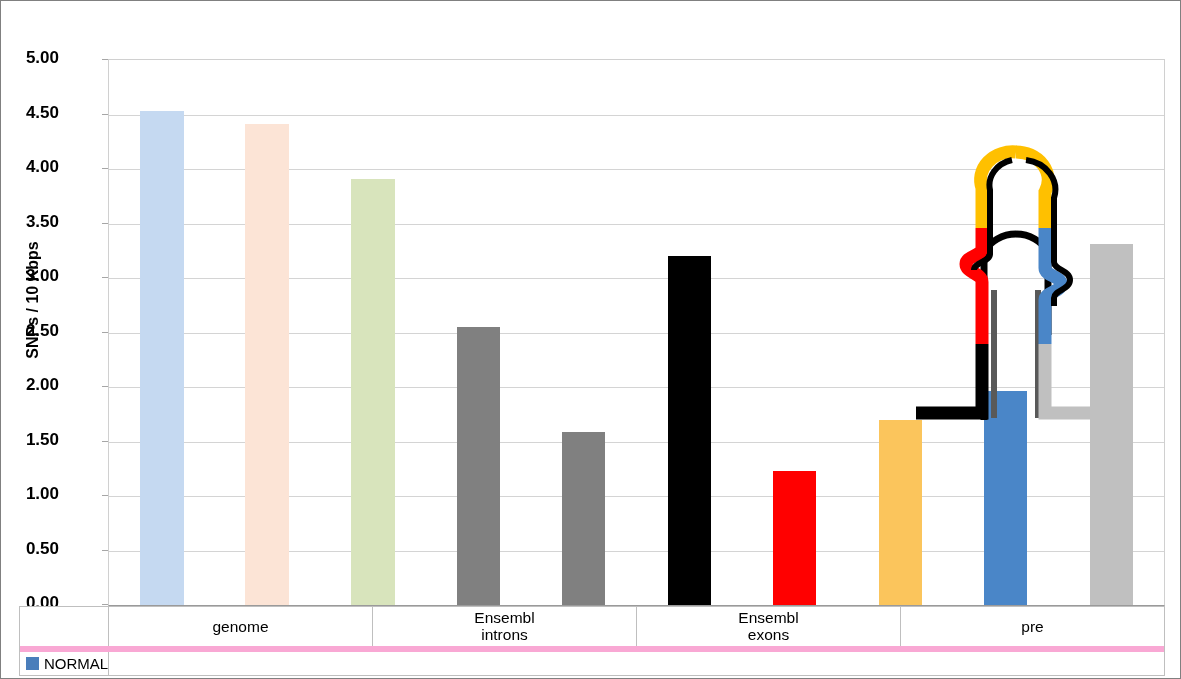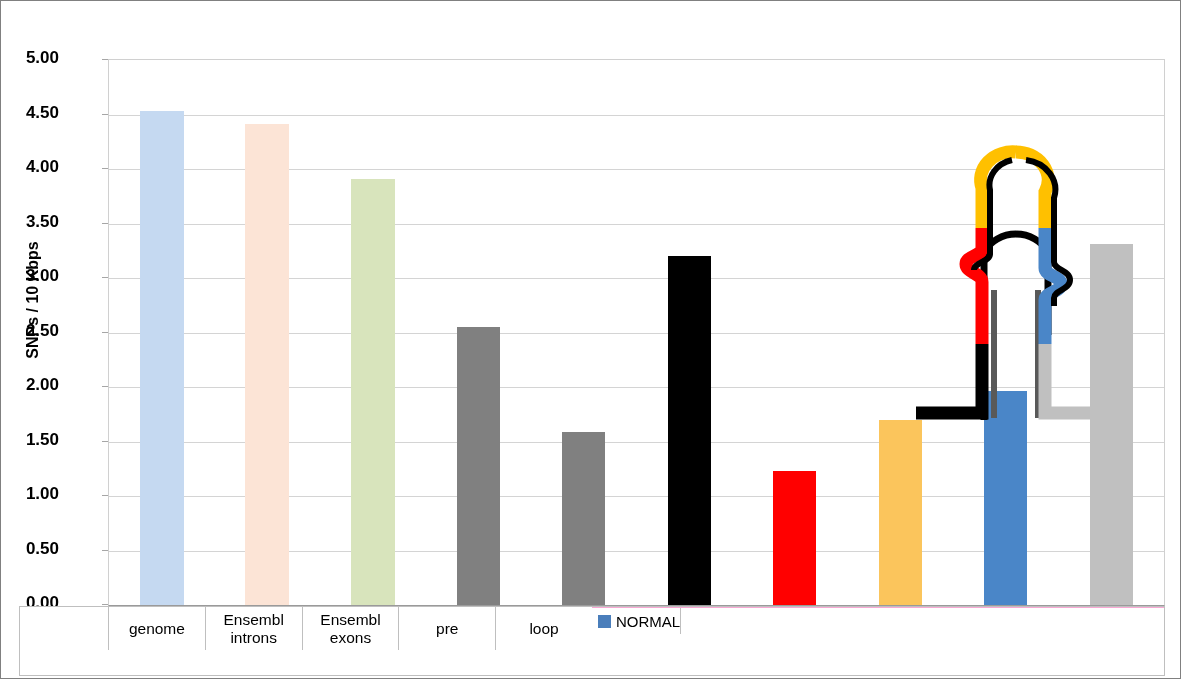--- a/index.html
+++ b/index.html
@@ -102,28 +102,28 @@
     width: 1146px;
     height: 70px;
     border: 1px solid #bfbfbf;
     box-sizing: border-box;
     background: #ffffff;
   }
   #table-inner {
     display: flex;
     width: 100%;
     height: 100%;
-    flex-direction: row;
+    flex-direction: column;
   }
   .trow {
     display: flex;
     width: 100%;
   }
   .trow.cat-row { height: 43px; }
-  .trow.val-row { height: 26px; border-top: 1px solid #f9a8d4; }
+  .trow.val-row { height: 26px; border-top: 6px solid #f9a8d4; }
   .legend-cell {
     width: 89px;
     flex: 0 0 89px;
     display: flex;
     align-items: center;
     justify-content: flex-start;
     padding-left: 6px;
     box-sizing: border-box;
     font-size: 15px;
     color: #000000;
@@ -255,25 +255,20 @@
               <div>
                 <div>Ensembl</div>
                 <div>exons</div>
               </div>
             </div>
             <div class="tcell">
               <div>
                 <div>pre</div>
               </div>
             </div>
-            <div class="tcell">
-              <div>
-                <div>loop</div>
-              </div>
-            </div>
           </div>
       </div>
       <div class="trow val-row">
         <div class="legend-cell">
           <span class="legend-swatch" style="background: rgb(74, 126, 187);"></span>
           <span>NORMAL</span>
         </div>
       </div>
     </div>
   </div>

